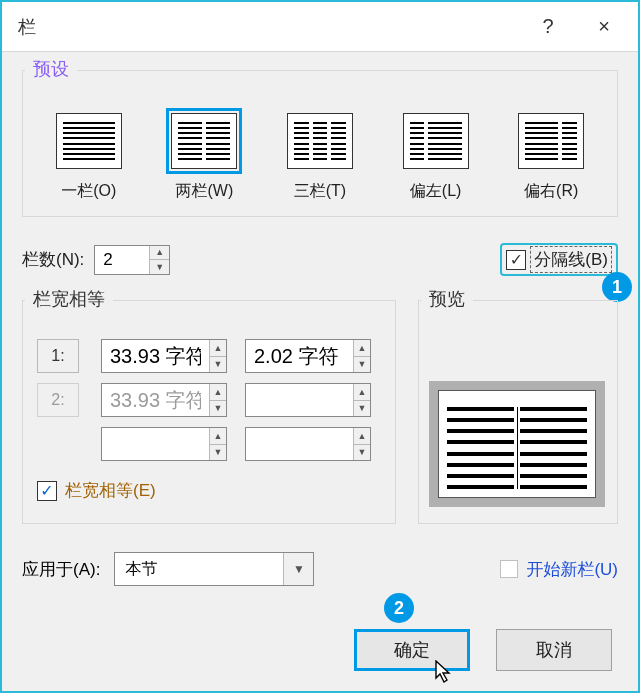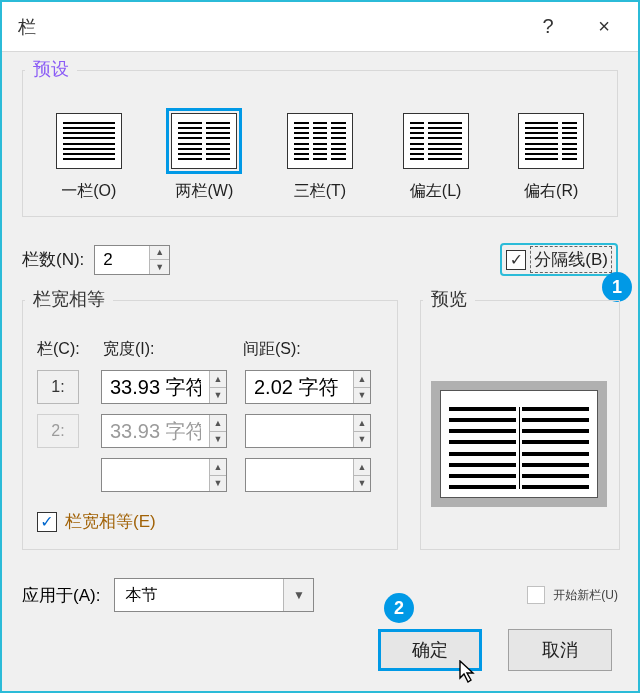--- a/index.html
+++ b/index.html
@@ -74,26 +74,26 @@
     .page { width: 158px; height: 108px; background:#fff; border:1px solid #555; padding:16px 8px 8px 8px; display:flex; gap:6px; position:relative;}
     .page::before{content:""; position:absolute; left:50%; top:16px; bottom:8px; width:1px; background:#000;}
     .pcol{flex:1; display:flex; flex-direction:column; justify-content:space-between;}
     .pcol .pln{height:4px; background:#000;}
 
     
     .apply-row { display:flex; align-items:center; margin-top: 28px;}
     .apply-row .albl{ font-size:17px; margin-right:14px;}
     .apply-row .sel { width: 200px; height: 34px; border:1px solid #888; background:#fff; display:flex; align-items:center; padding:0 0 0 10px; font-size:16px;}
     .apply-row .sel .arrow{ margin-left:auto; width:30px; height:32px; border-left:1px solid #B8B8B8; background:#F0F0F0; display:flex; align-items:center; justify-content:center; font-size:12px; color:#555;}
-    .apply-row .start { margin-left:auto; display:flex; align-items:center; color:#404040; font-size:12px;}
+    .apply-row .start { margin-left:auto; display:flex; align-items:center; color:#1d4ed8; font-size:17px;}
     .apply-row .start .cbx{width:18px;height:18px;border:1px solid #C0C0C0; margin-right:8px; background:#fff;}
 
     
     .btn-row { position:absolute; bottom: 20px; right: 26px; display:flex; gap:26px; align-items:center;}
-    .btn { width: 104px; height: 42px; border:1px solid #A0A0A0; background:#E6E6E6; display:flex; align-items:center; justify-content:center; font-size:18px; color:#222; position:relative;}
+    .btn { width: 116px; height: 42px; border:1px solid #A0A0A0; background:#E6E6E6; display:flex; align-items:center; justify-content:center; font-size:18px; color:#222; position:relative;}
     .btn.primary { border:3px solid #0099E6; background:#E6E6E6;}
     .badge.b2 { left: 382px; bottom: 68px; }
 
     .cursor { position:absolute; width:0;height:0; }
     .cursor svg{position:absolute; left:0; top:0;}
   </style>
 </head>
 <body>
 
 <div class="dialog">
@@ -250,25 +250,20 @@
       <div class="sep-check">
         <div class="cbx">✓</div>
         <span class="sep-lbl">分隔线(B)</span>
         <div class="badge b1">1</div>
       </div>
     </div>
 
     <div class="lower">
       <div class="ws-group">
         <span class="legend">栏宽相等</span>
-        <div class="ws-head">
-          <span class="h1">栏(C):</span>
-          <span class="h2">宽度(I):</span>
-          <span class="h3">间距(S):</span>
-        </div>
         <div id="ws-rows">
             <div class="ws-row">
               <div class="idx">1:</div>
               <div class="spw">
                 <div class="spin">
                   <input value="33.93 字符" style="">
                   <div class="btns">
                     <div class="sbtn">▲</div>
                     <div class="sbtn">▼</div>
                   </div>

